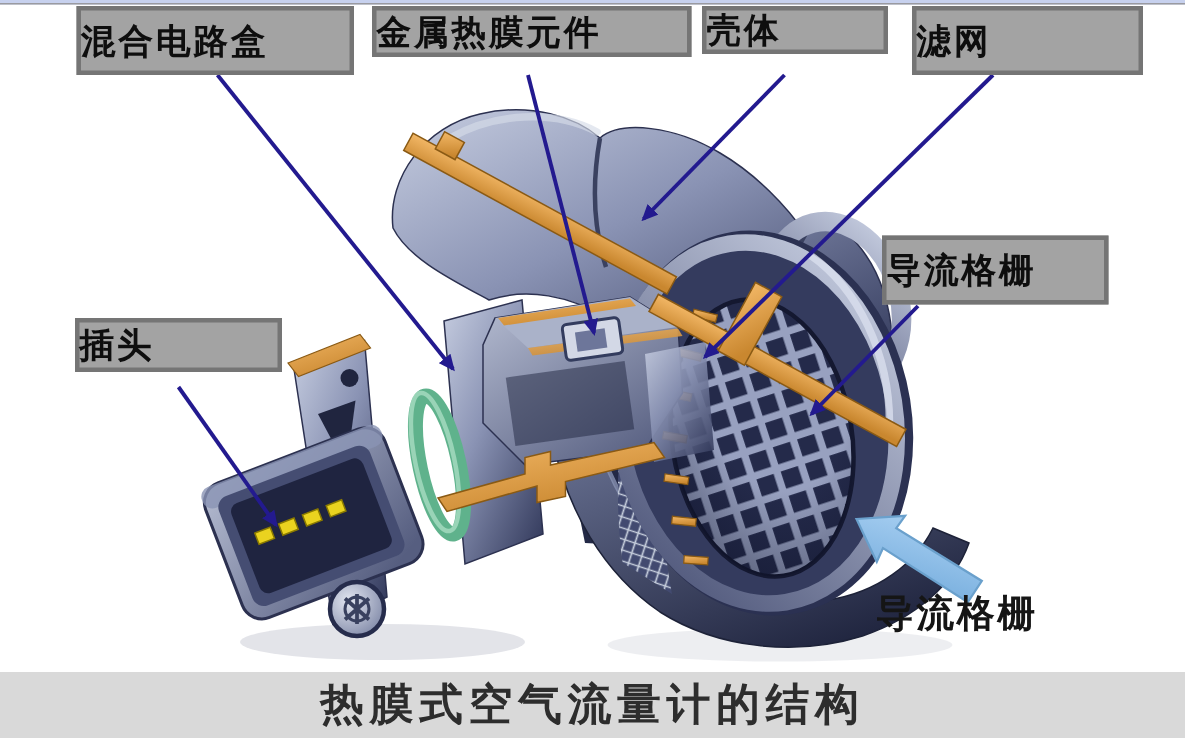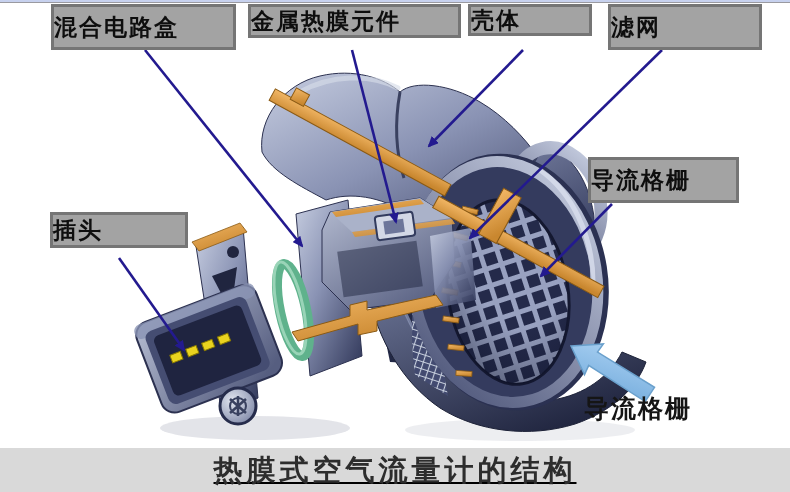--- a/index.html
+++ b/index.html
@@ -20,21 +20,20 @@
     font-weight:bold;font-size:23px;color:#0e0e0e;letter-spacing:2px;
     white-space:nowrap;
   }
   .airflow-label{
     position:absolute;z-index:2;left:584px;top:392px;
     font-weight:bold;font-size:25px;color:#151515;letter-spacing:2px;
   }
   .caption-band{
     position:absolute;z-index:2;left:0;top:448px;width:790px;height:44px;
     background:#d9d9d9;
-    text-decoration:underline;
   }
   .caption-text{
     text-align:center;font-weight:bold;font-size:29px;line-height:45px;
     letter-spacing:4px;color:#2d2d2d;
   }
 </style>
 </head>
 <body>
 
 <div class="top-strip"></div>

